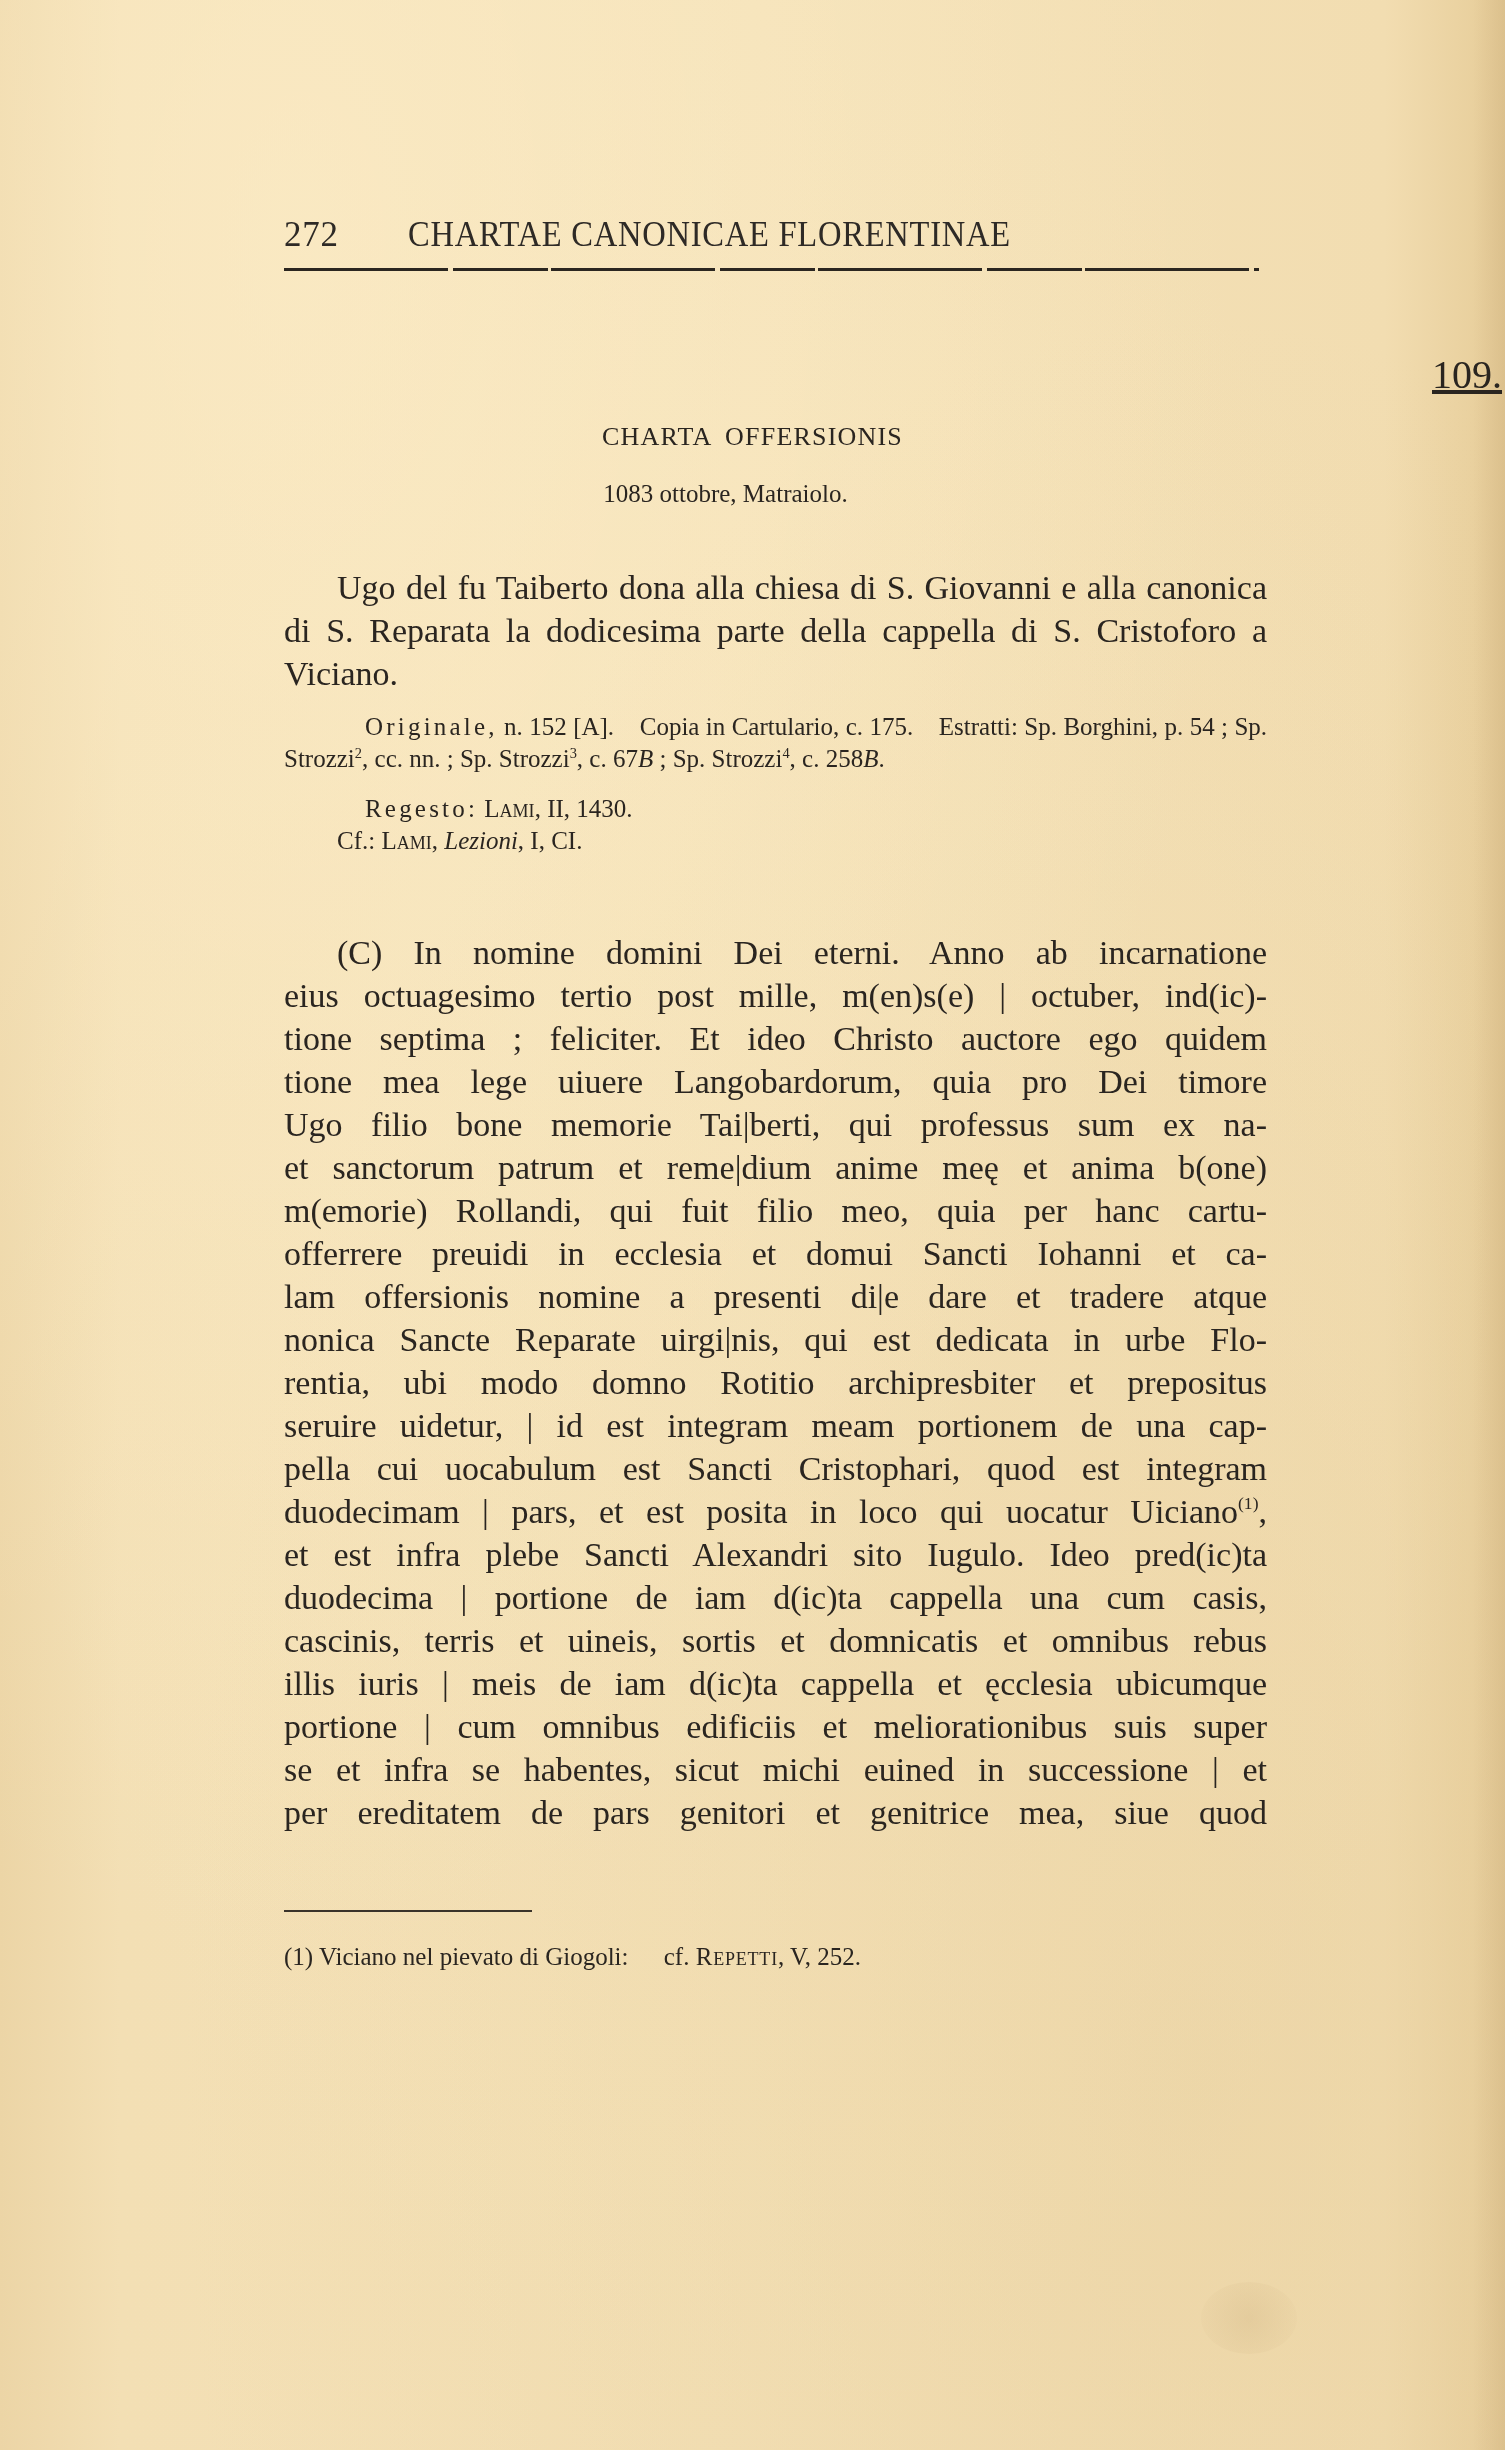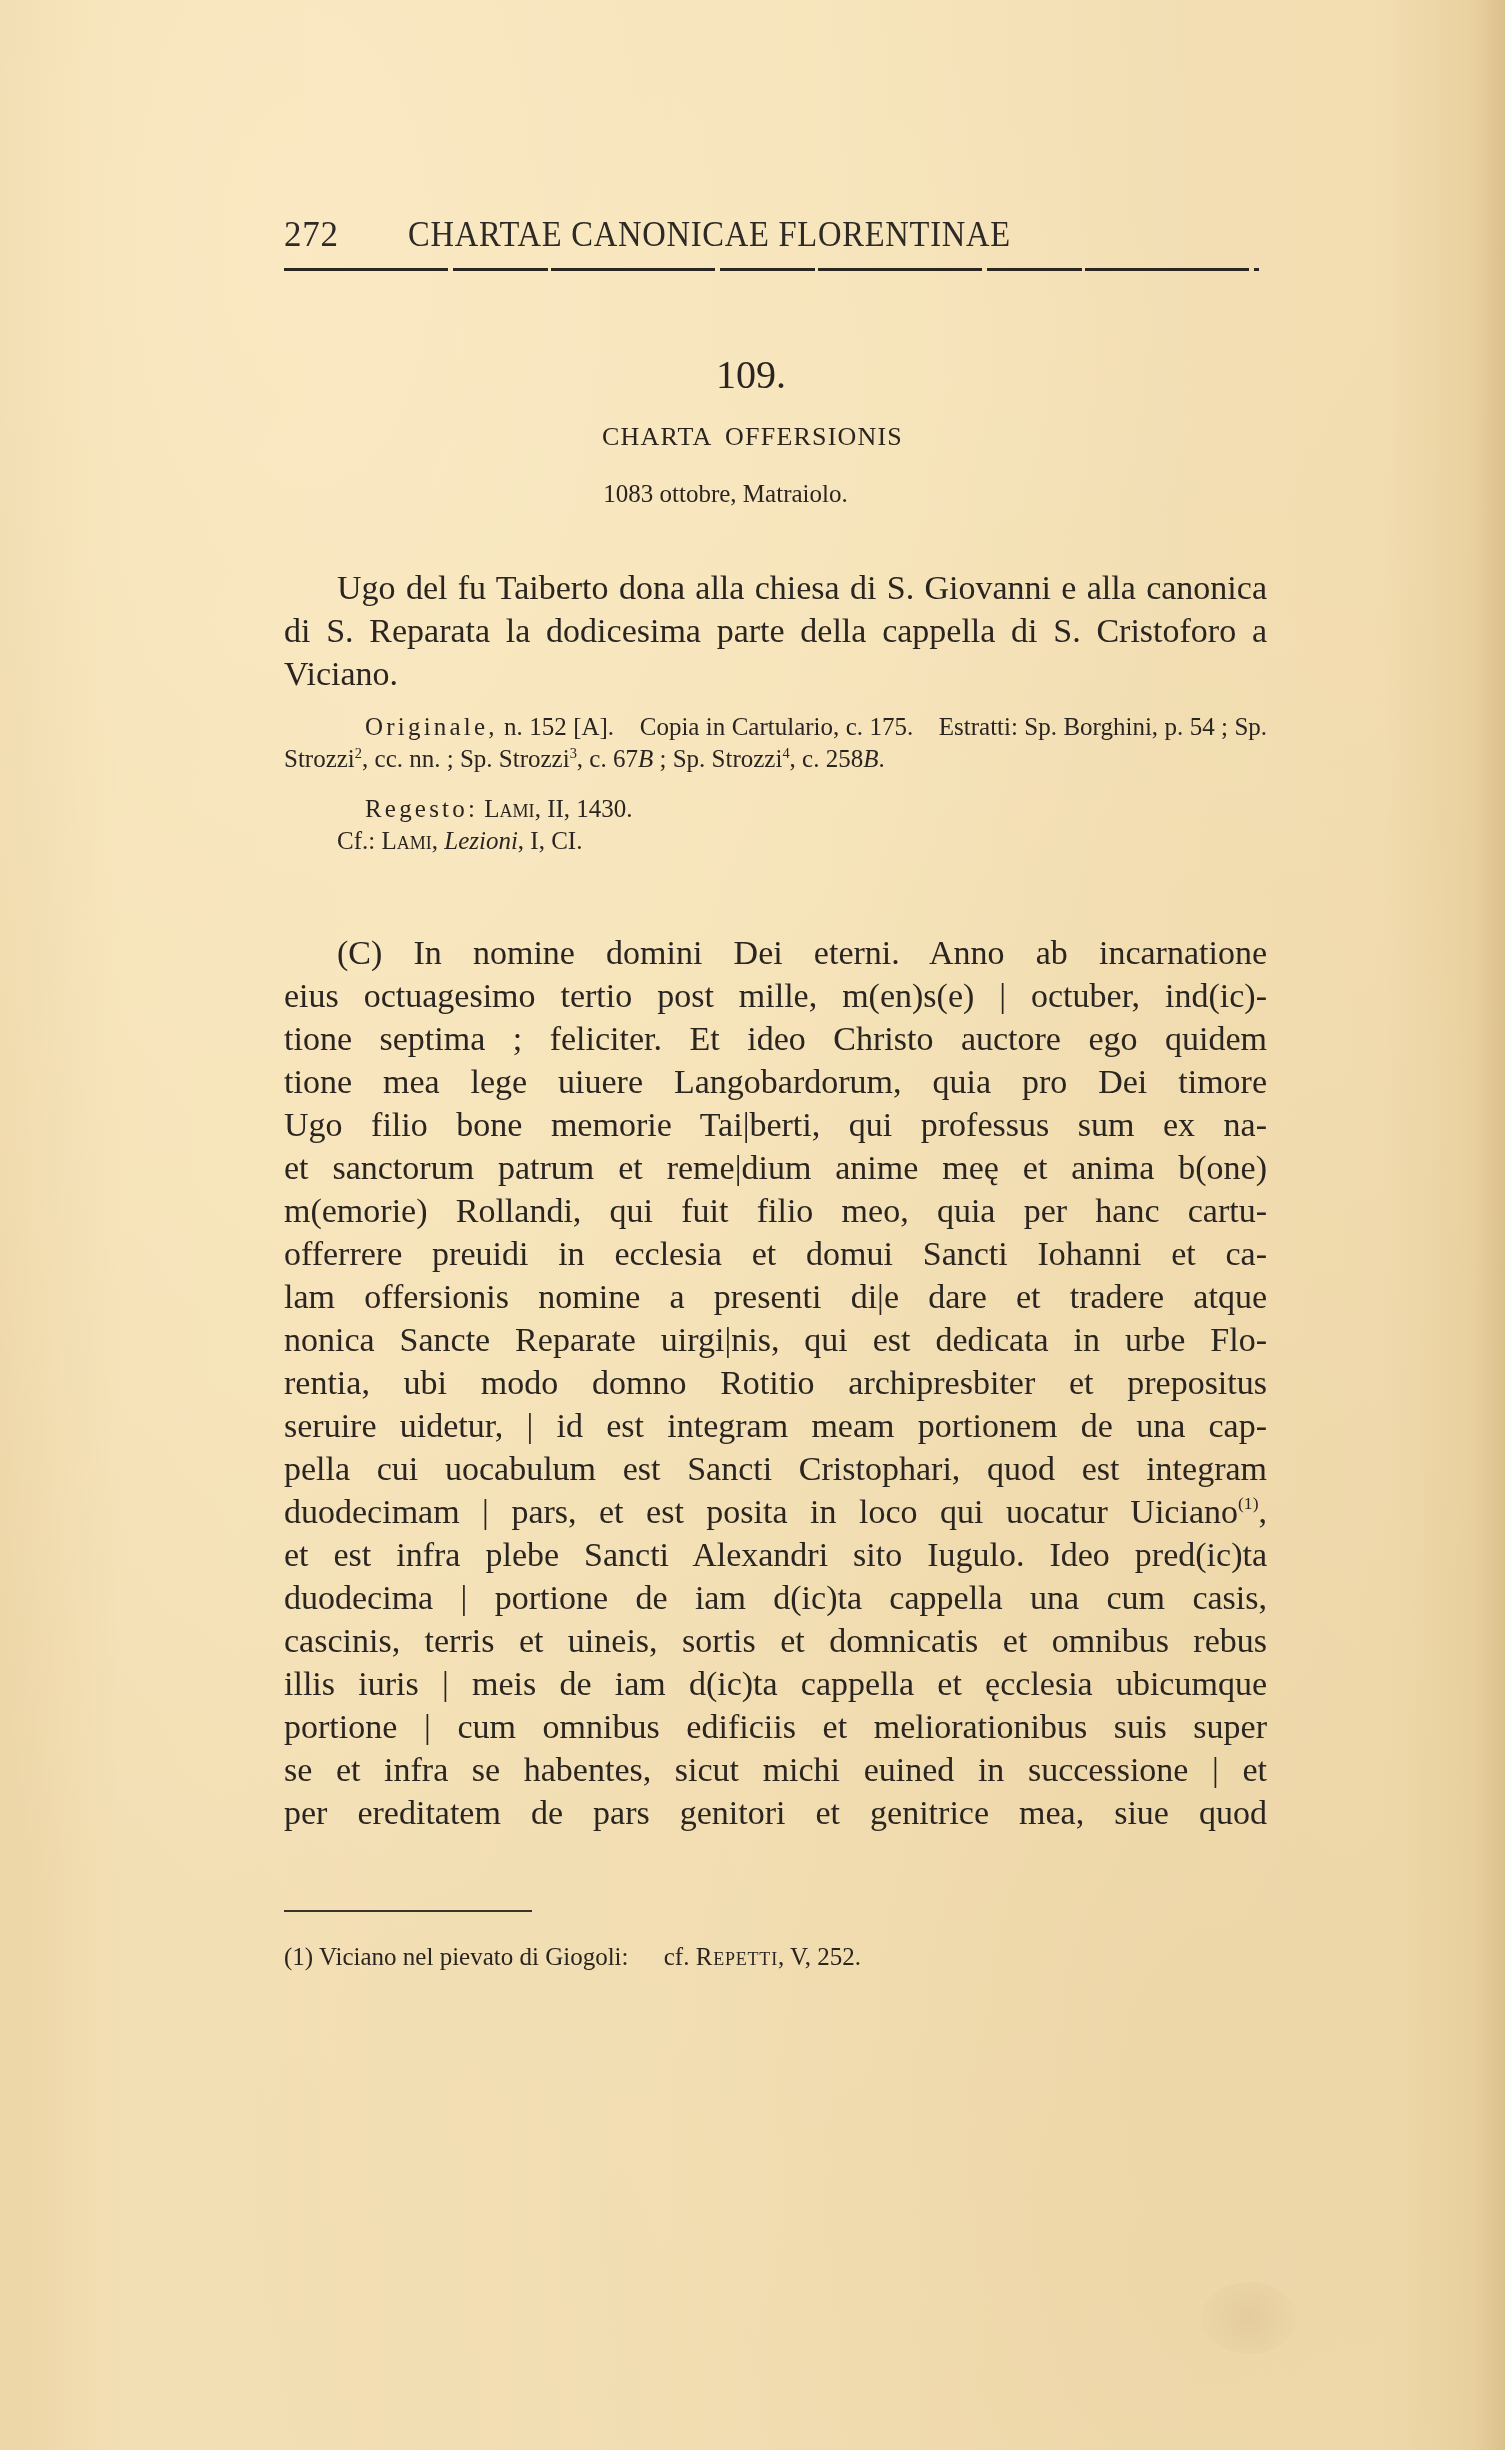--- a/index.html
+++ b/index.html
@@ -44,24 +44,25 @@
       left: 284px;
       top: 268px;
       width: 975px;
       height: 3.2px;
       background: repeating-linear-gradient(90deg, #2b2620 0 164px, rgba(0,0,0,0) 164px 169px, #2b2620 169px 264px, rgba(0,0,0,0) 264px 267px);
     }
     .doc-number {
       position: absolute;
       left: 0; width: 1502px;
       top: 351px;
-      text-align: center;
+      text-align: right;
       font-family: "Liberation Serif", serif;
       font-size: 40px;
       color: #2a2520;
+      text-decoration: underline;
     }
     .doc-title {
       position: absolute;
       left: 0; width: 1505px;
       top: 422px;
       text-align: center;
       font-family: "Liberation Serif", serif;
       font-size: 26px;
       letter-spacing: 1.2px;
       color: #2a2520;

